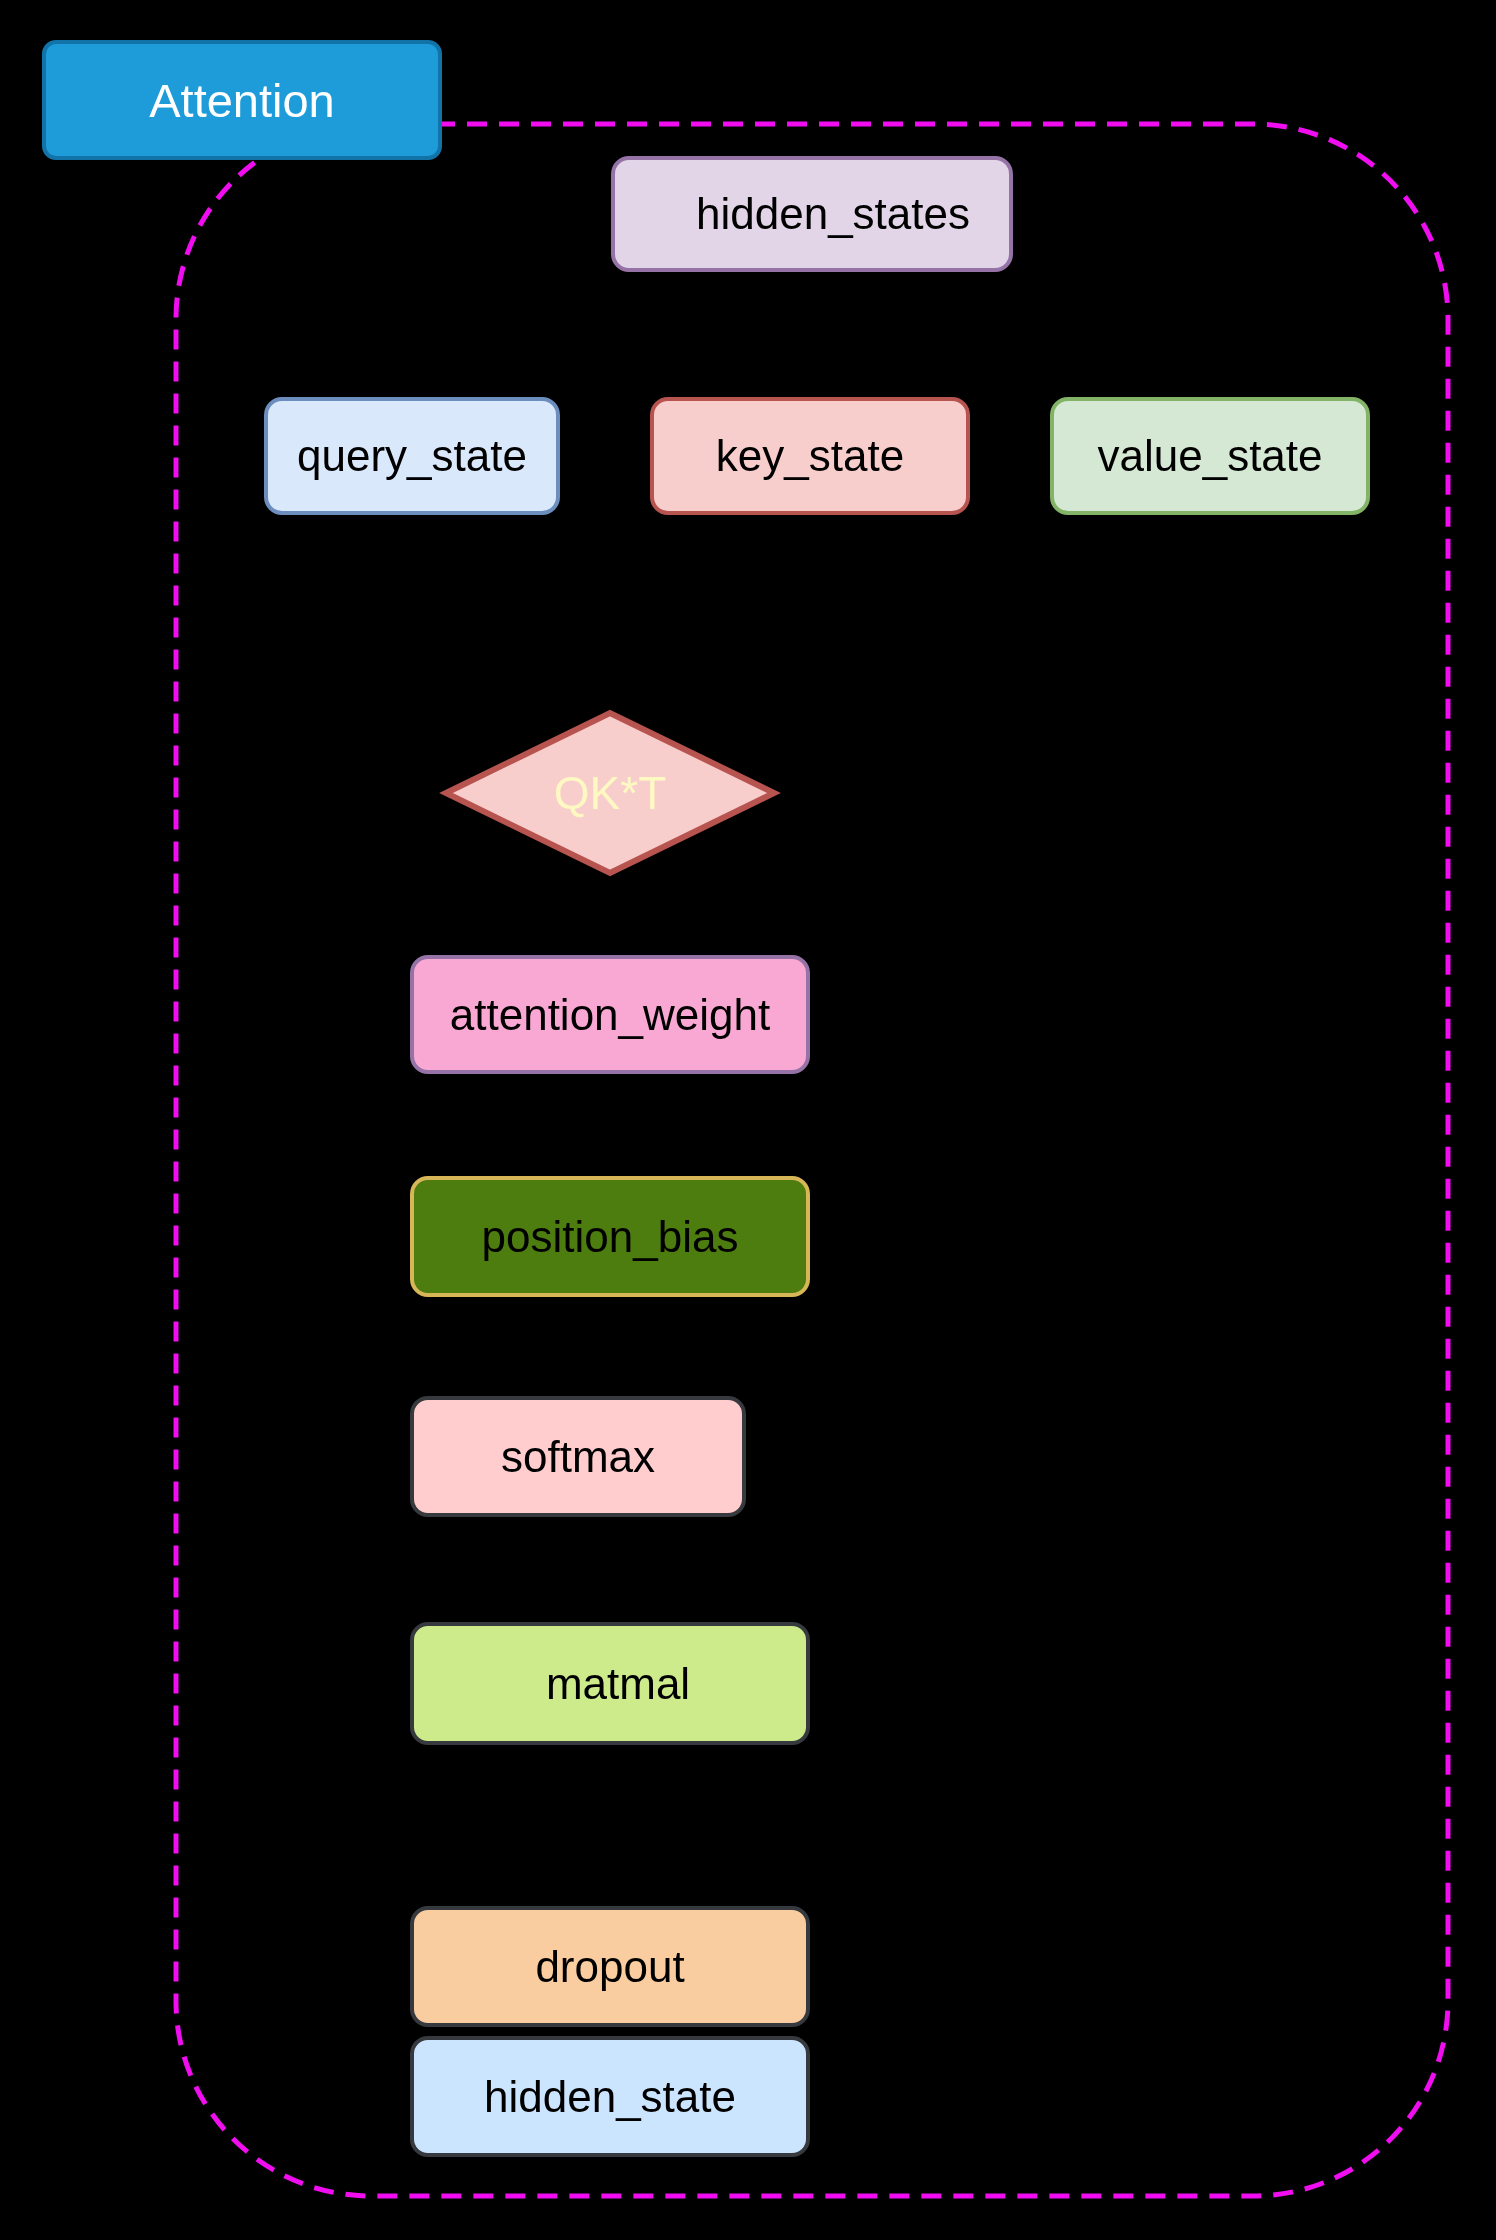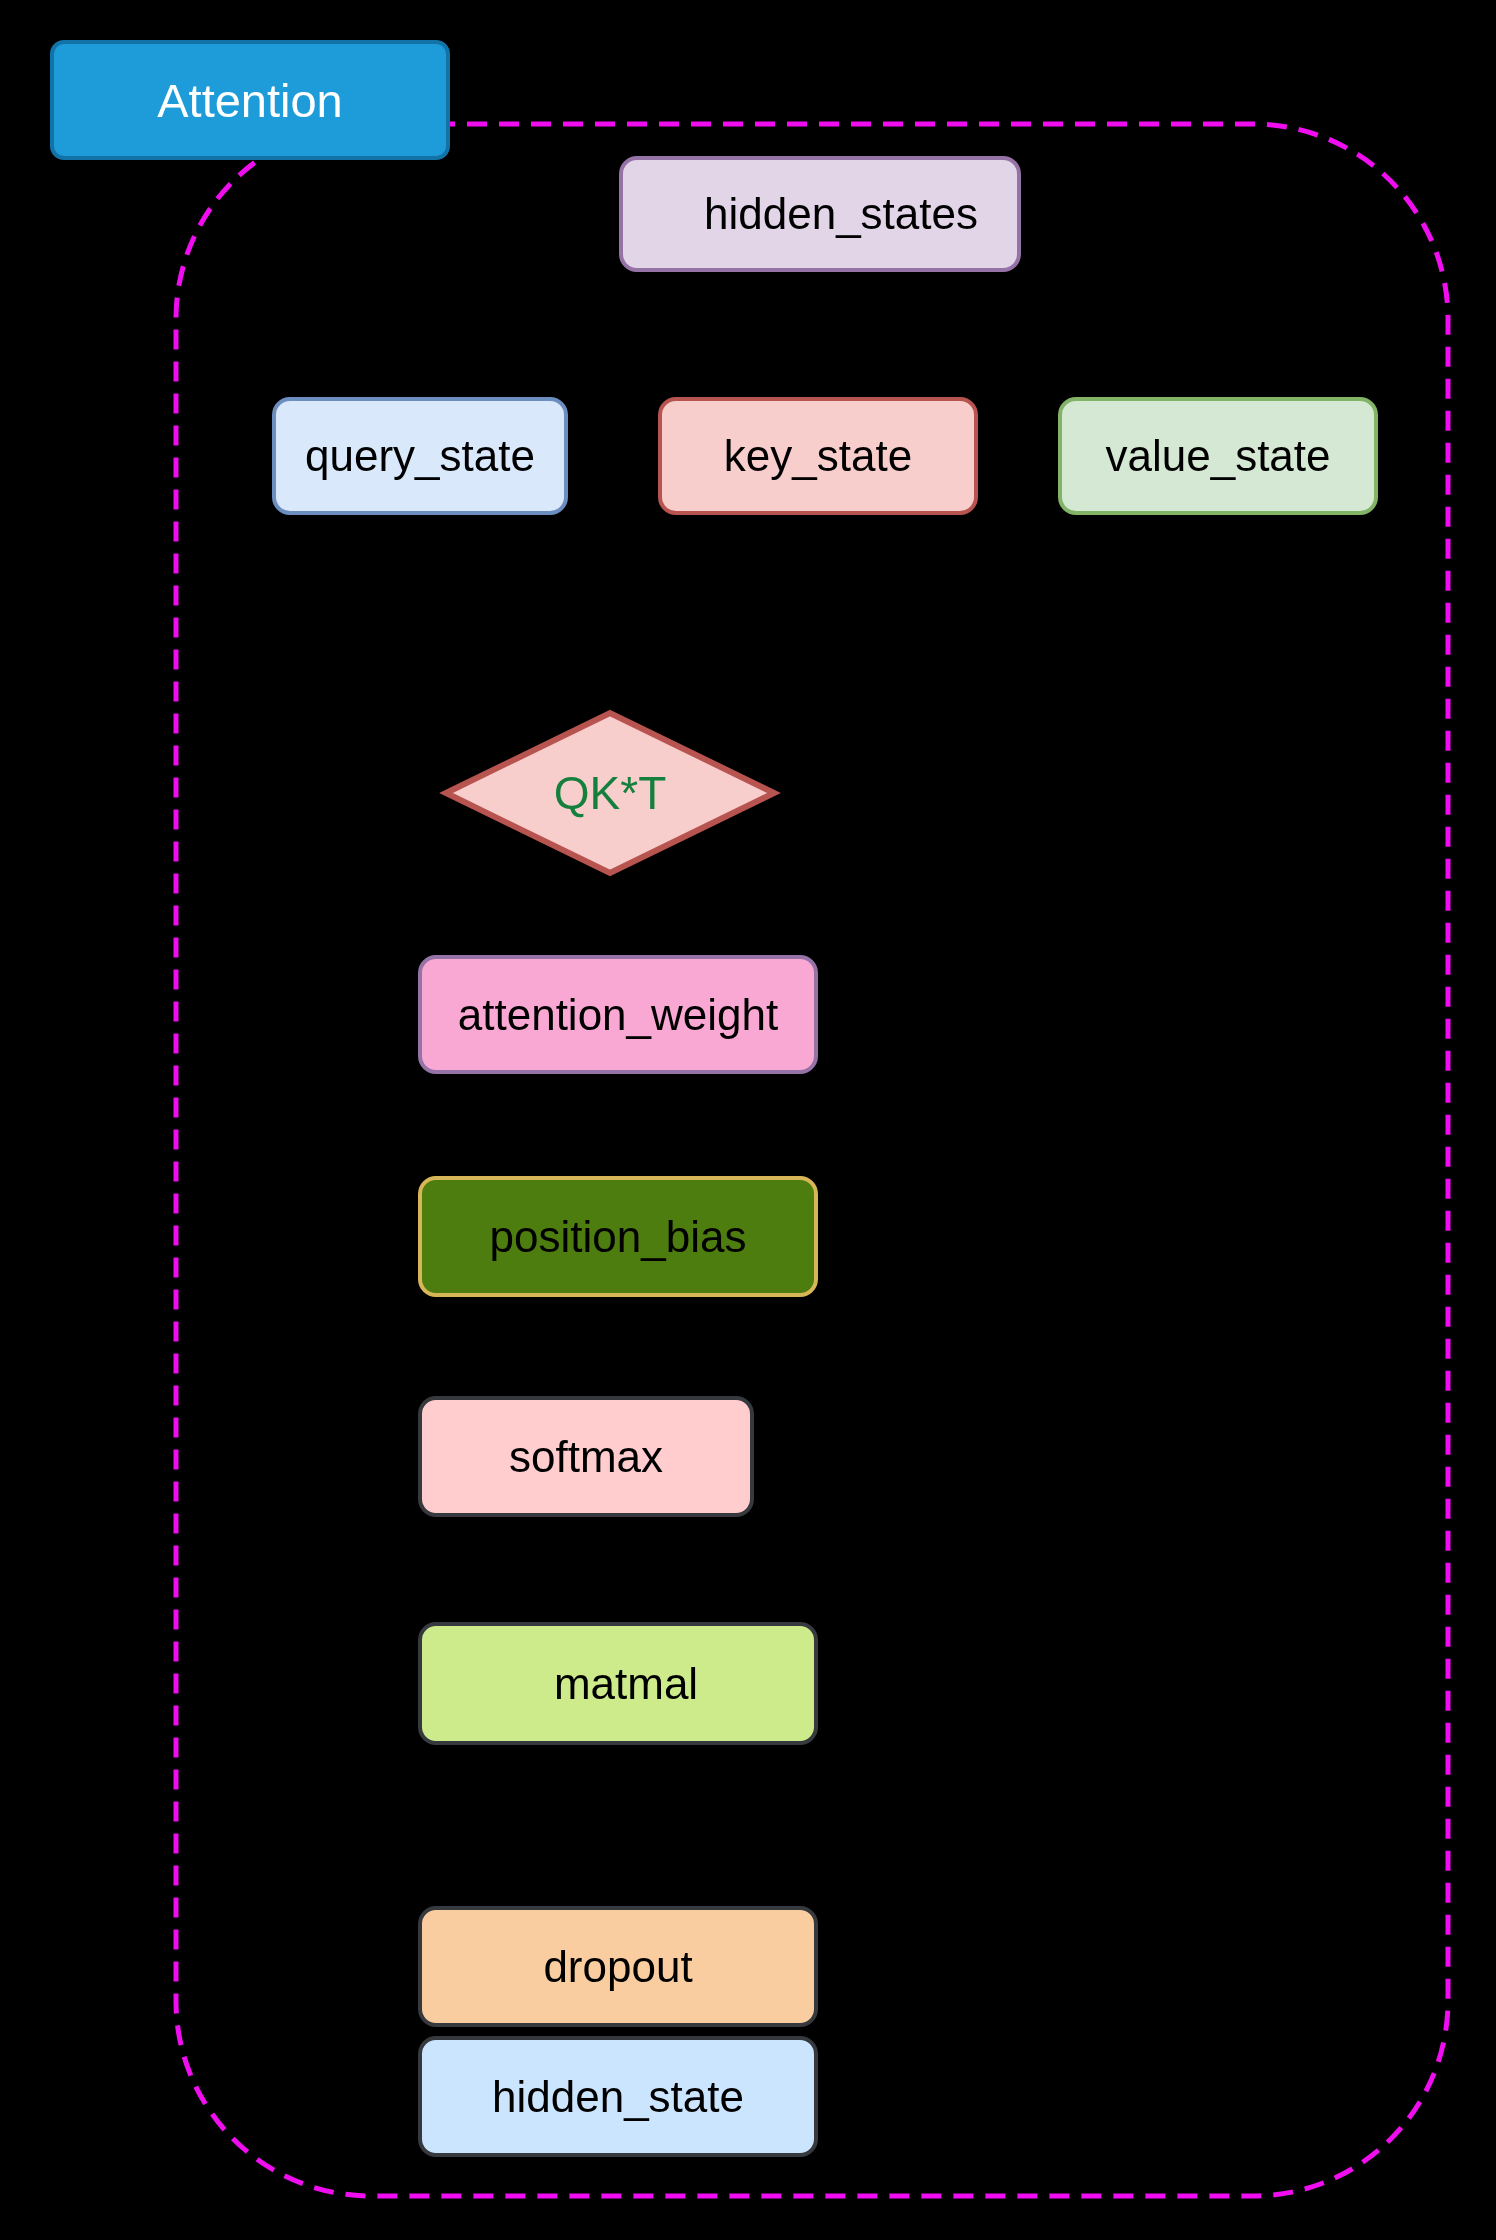--- a/index.html
+++ b/index.html
@@ -27,21 +27,20 @@
     box-sizing: border-box;
     border: 4px solid #888;
     border-radius: 18px;
     display: flex;
     align-items: center;
     justify-content: center;
     font-size: 44px;
     color: #000000;
     line-height: 1;
     white-space: nowrap;
-    margin-left: 8px;
   }
   .n-title {
     left: 42px; top: 40px; width: 400px; height: 120px;
     border-radius: 14px;
     color: #ffffff;
     font-size: 47px;
   }
   .n-hidden-states   { left: 611px; top: 156px;  width: 402px; height: 116px; padding-left: 42px; }
   .n-query-state     { left: 264px; top: 397px;  width: 296px; height: 118px; }
   .n-key-state       { left: 650px; top: 397px;  width: 320px; height: 118px; }
@@ -52,21 +51,21 @@
   .n-matmal          { left: 410px; top: 1622px; width: 400px; height: 123px; }
   .n-dropout         { left: 410px; top: 1906px; width: 400px; height: 121px; }
   .n-hidden-state    { left: 410px; top: 2036px; width: 400px; height: 121px; }
   .diamond-label {
     position: absolute;
     left: 446px; top: 713px; width: 328px; height: 160px;
     display: flex;
     align-items: center;
     justify-content: center;
     font-size: 46px;
-    color: #15803d;
+    color: #fef9c3;
     pointer-events: none;
   }
 </style>
 </head>
 <body>
 
 <div class="canvas">
 
   <svg class="layer-svg" viewBox="0 0 1496 2240">
     <rect x="176" y="124" width="1272" height="2072" rx="195" ry="195" fill="none" stroke-width="5" stroke-dasharray="20 12" stroke="#f00df0"></rect>

